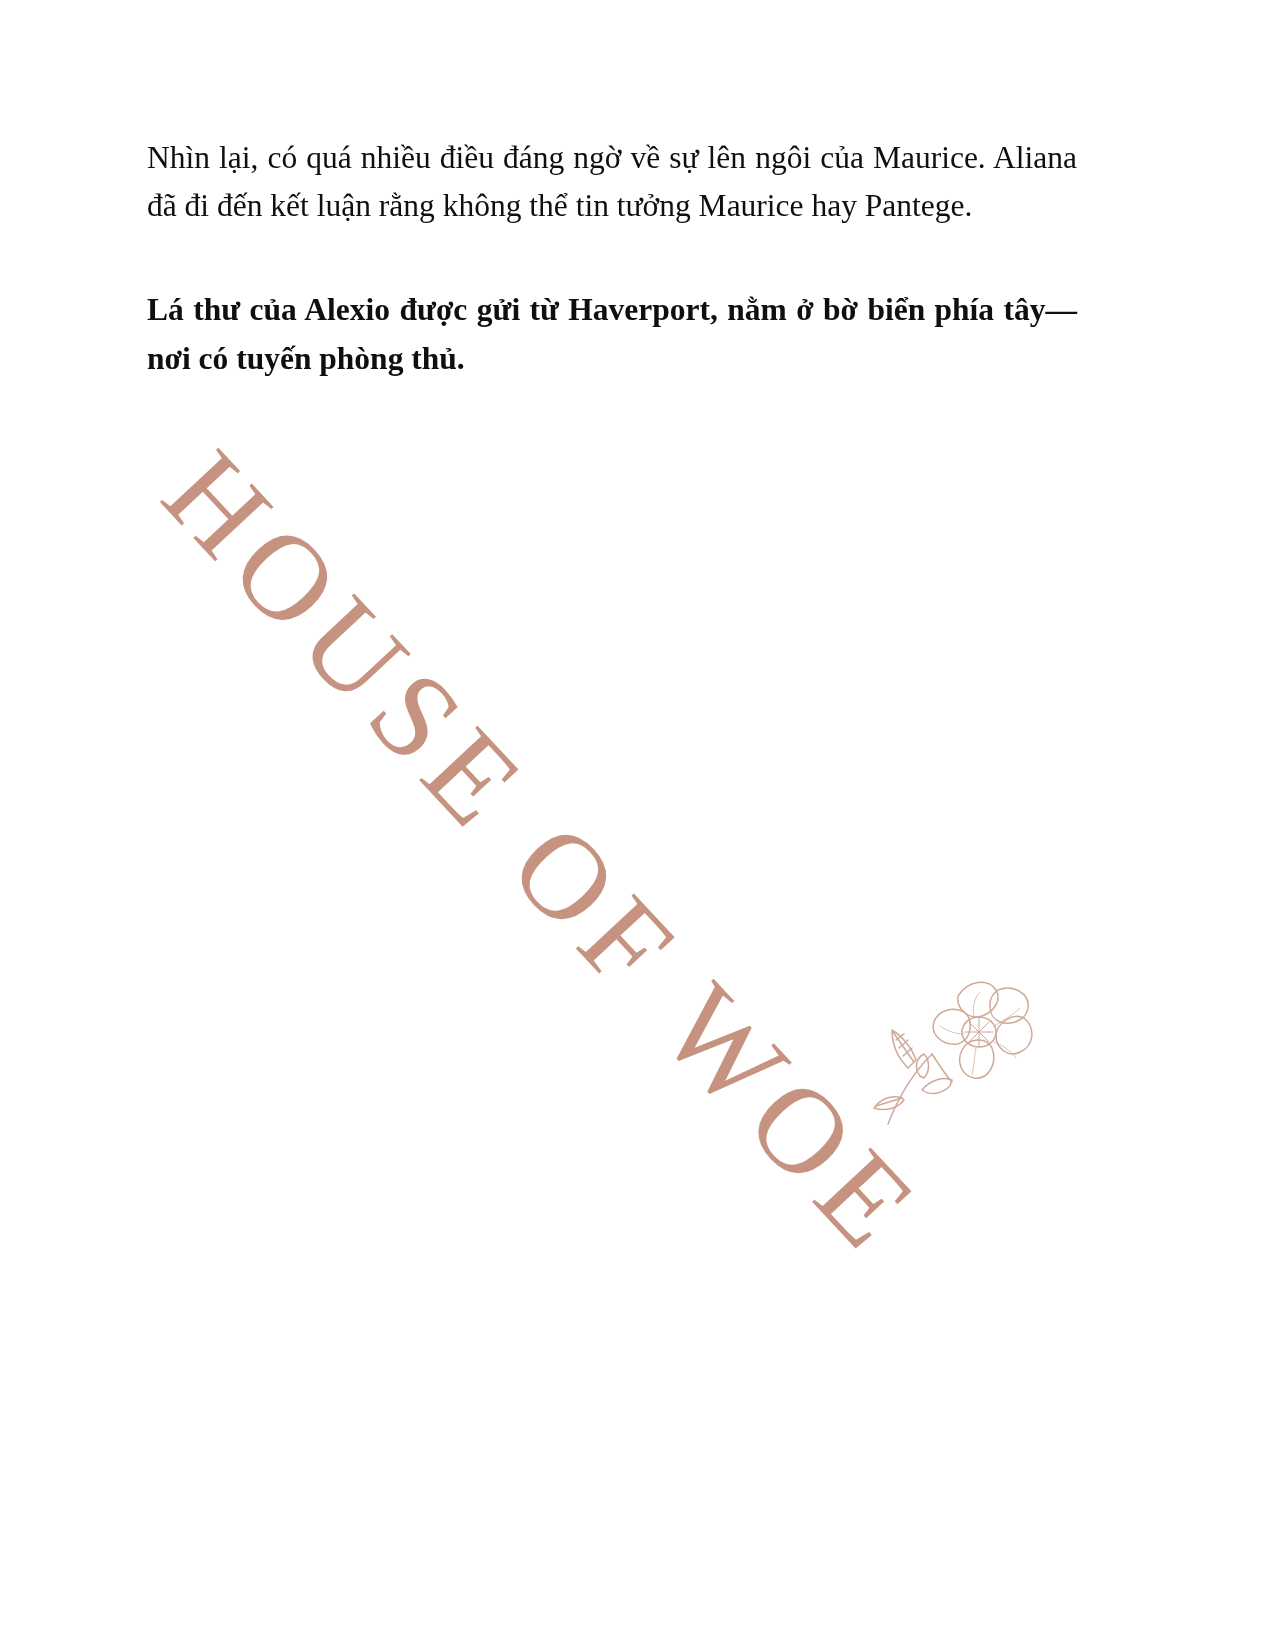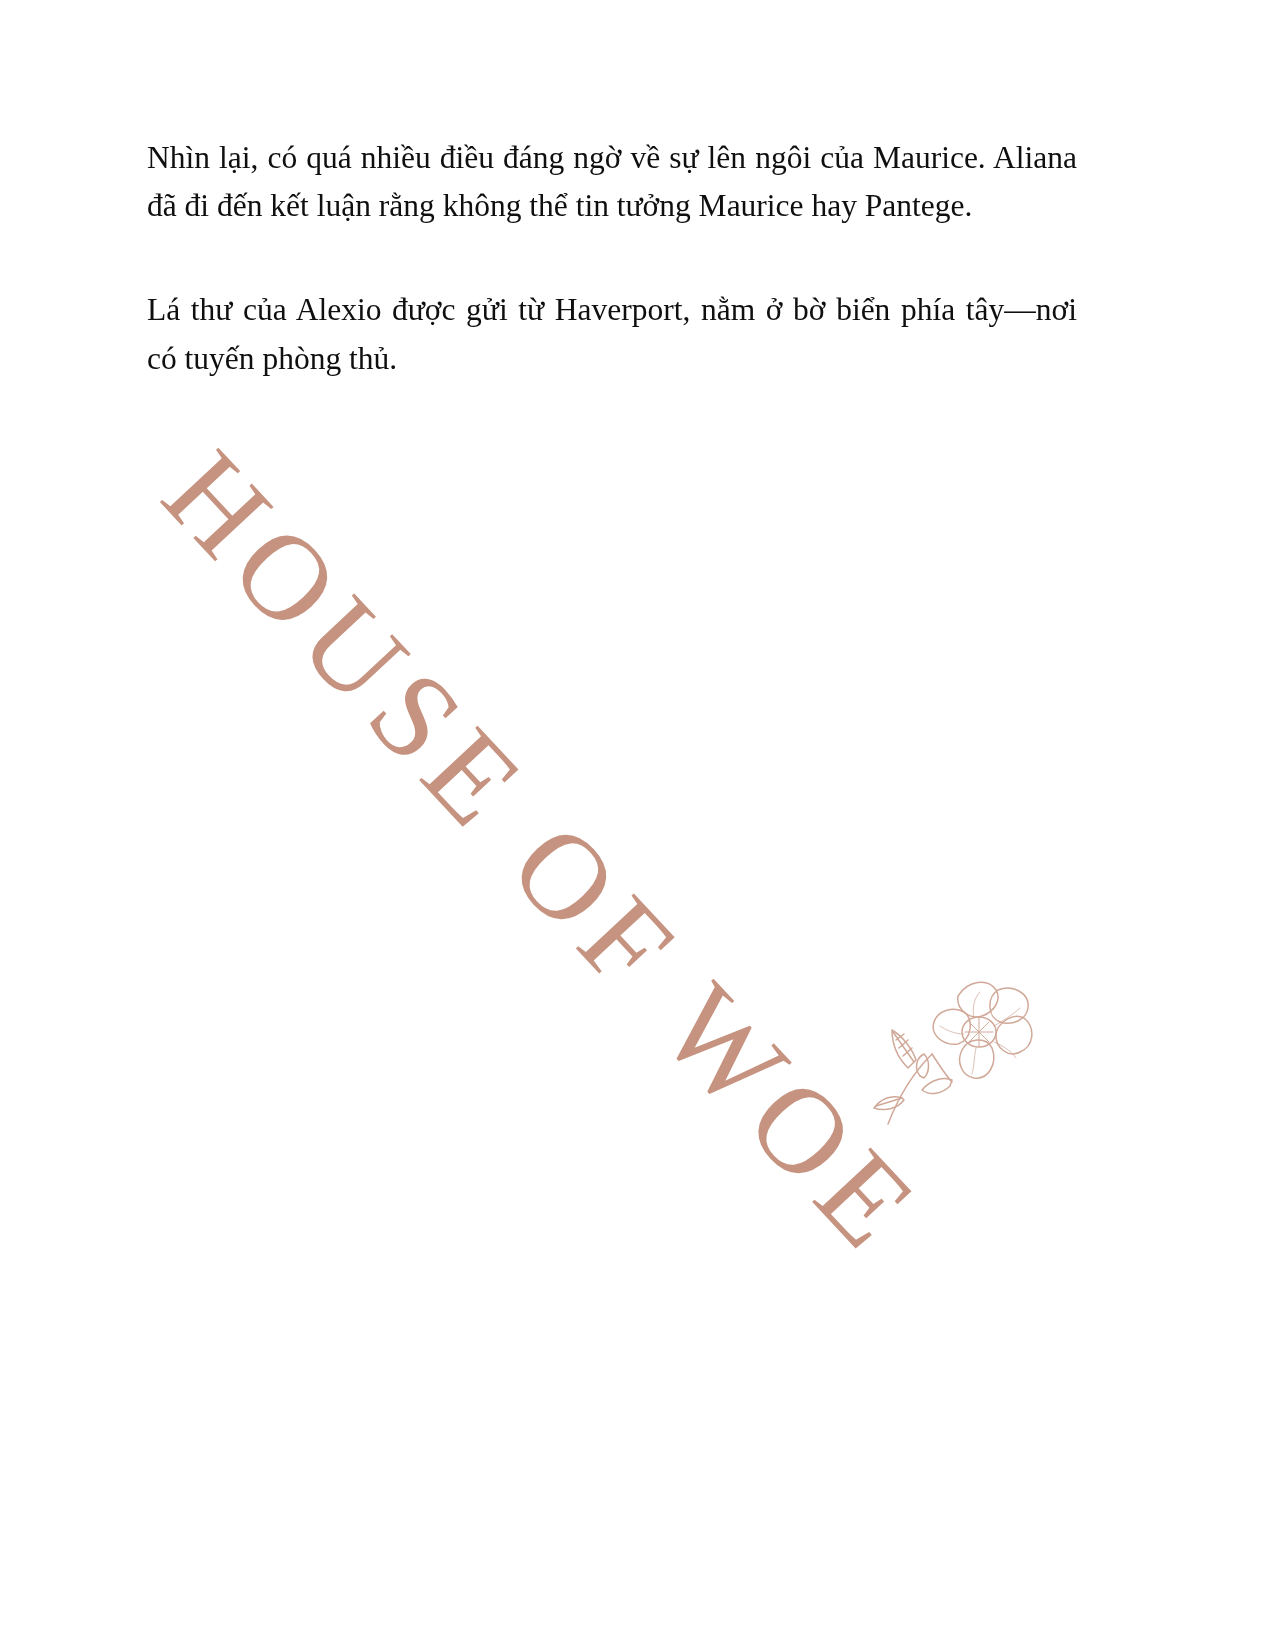--- a/index.html
+++ b/index.html
@@ -65,21 +65,21 @@
     line-height: 1.53;
   }
 
   .para {
     margin: 0 0 56px 0;
     text-align: justify;
     text-justify: inter-word;
     -webkit-hyphens: none;
     hyphens: none;
   }
-  .para:last-child { margin-bottom: 0; }
+  .para:last-child { margin-bottom: 0; font-weight: bold; }
 </style>
 </head>
 <body>
 
 <div class="page">
 
   <div class="watermark-layer">
     <div class="watermark-text">HOUSE OF WOE</div>
 
     <div class="watermark-flower">

